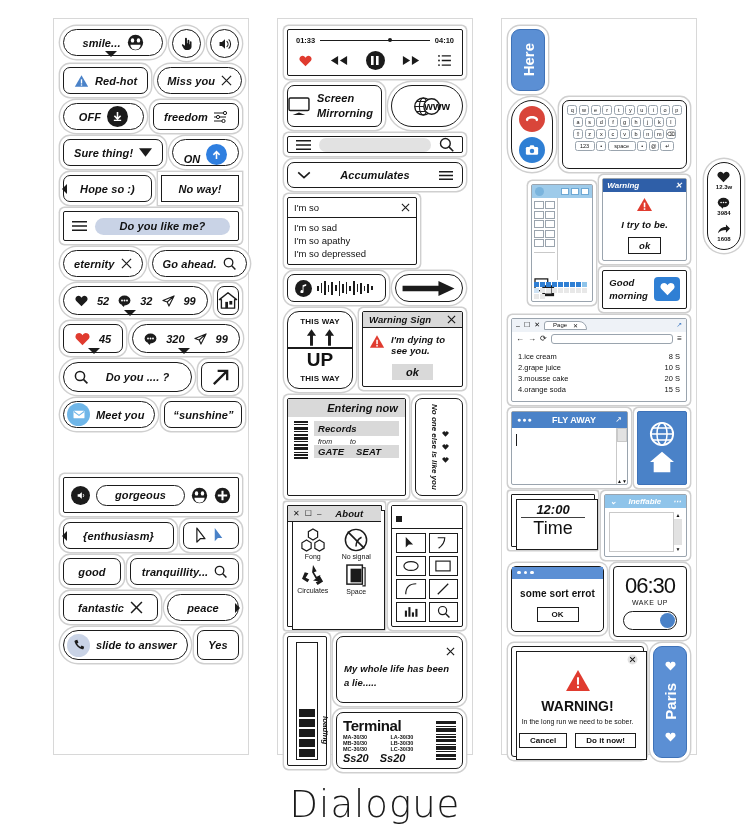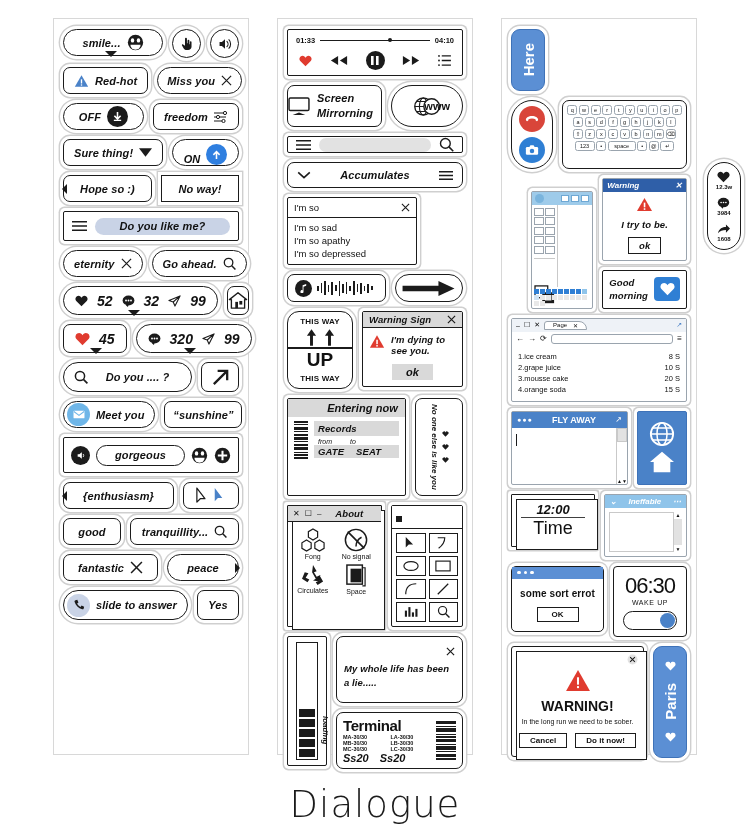--- a/index.html
+++ b/index.html
@@ -46,22 +46,22 @@
   .blk { background:#1b1b1b; color:#fff; }
   .blue { background:#2f7fe0; color:#fff; }
   .red { color:#e03b2f; }
 
   
   .sq { width:36px; height:36px; }
   .search-bar { height:30px; display:flex; align-items:center; gap:8px; padding:0 8px; }
   .inner-pill { flex:1; background:#c9d3e6; border-radius:999px; height:17px;
                 display:flex; align-items:center; justify-content:center; }
   .statbar { height:29px; display:flex; align-items:center; gap:9px; padding:0 11px; }
-  .statbar .n { font-weight:bold; font-style:italic; font-size:14px; }
-  .gorgeous { height:36px; display:flex; align-items:center; gap:6px; padding:0 7px; }
+  .statbar .n { font-weight:bold; font-style:italic; font-size:11px; }
+  .gorgeous { height:36px; display:flex; align-items:center; gap:6px; padding:0 7px;margin-top:40px; }
   .gor-in { flex:1; height:21px; border:1.5px solid #1b1b1b; border-radius:999px;
             display:flex; align-items:center; justify-content:center; }
 
   
   .player { padding:6px 8px 5px; }
   .ptrack { display:flex; align-items:center; gap:5px; font-size:7.5px; font-weight:bold; }
   .ptrack .line { flex:1; height:1.4px; background:#1b1b1b; position:relative; }
   .ptrack .line i { position:absolute; left:62%; top:-1.6px; width:4px; height:4px;
                     background:#1b1b1b; border-radius:50%; }
   .pctl { display:flex; align-items:center; justify-content:space-between;
@@ -948,21 +948,21 @@
           <span class="key" style="min-width:20px;">123</span>
           <span class="key">•</span>
           <span class="key" style="min-width:28px;">space</span>
           <span class="key">•</span>
           <span class="key">@</span>
           <span class="key" style="min-width:14px;">↵</span>
         </div>
       </div>
     </div>
 
-    <div class="row" style="align-items:flex-end;padding-left:20px;">
+    <div class="row" style="align-items:center;padding-left:20px;">
       <div class="st sh paint" style="border-radius:2px;border-color:#9aa4ae;border-width:1.2px;">
         <div class="tb2">
           <span class="circ" style="width:9px;height:9px;background:#7ab4dd;"></span>
           <span style="display:flex;gap:2px;">
             <span style="width:8px;height:7px;background:#fff;border:.8px solid #6ea8d4;"></span>
             <span style="width:8px;height:7px;background:#fff;border:.8px solid #6ea8d4;"></span>
             <span style="width:8px;height:7px;background:#fff;border:.8px solid #6ea8d4;"></span>
           </span>
         </div>
         <div class="body">

